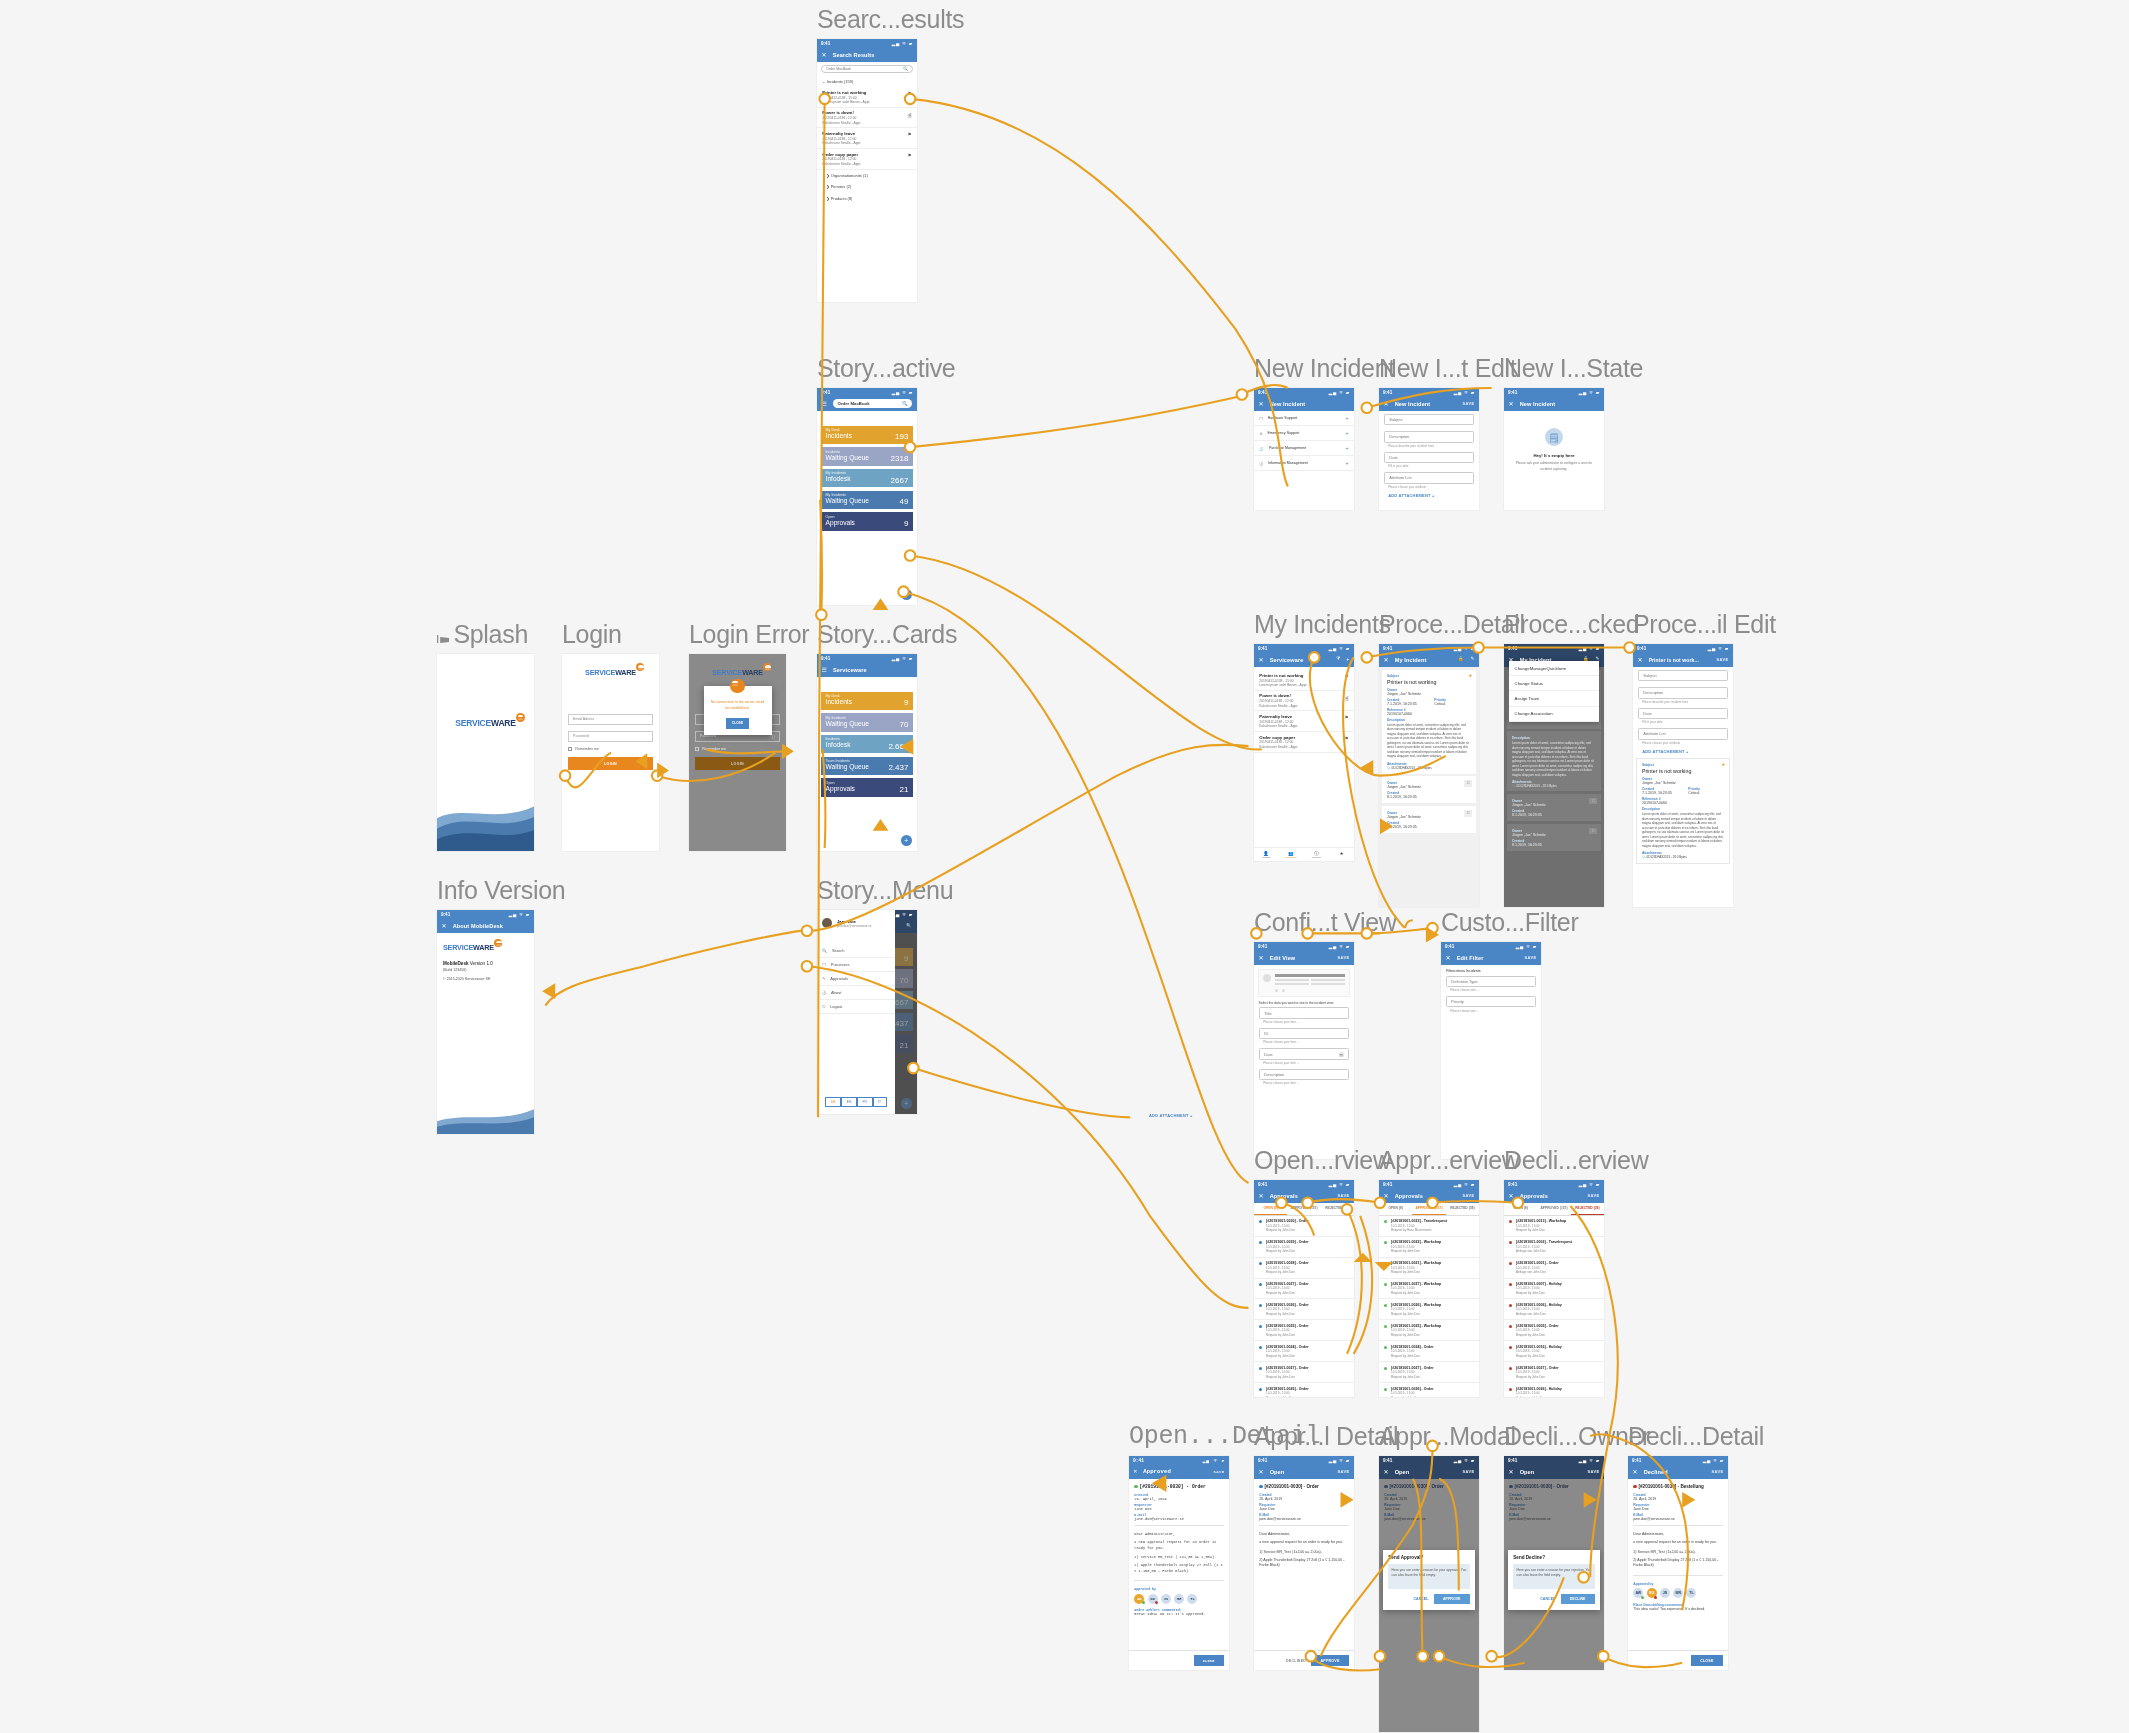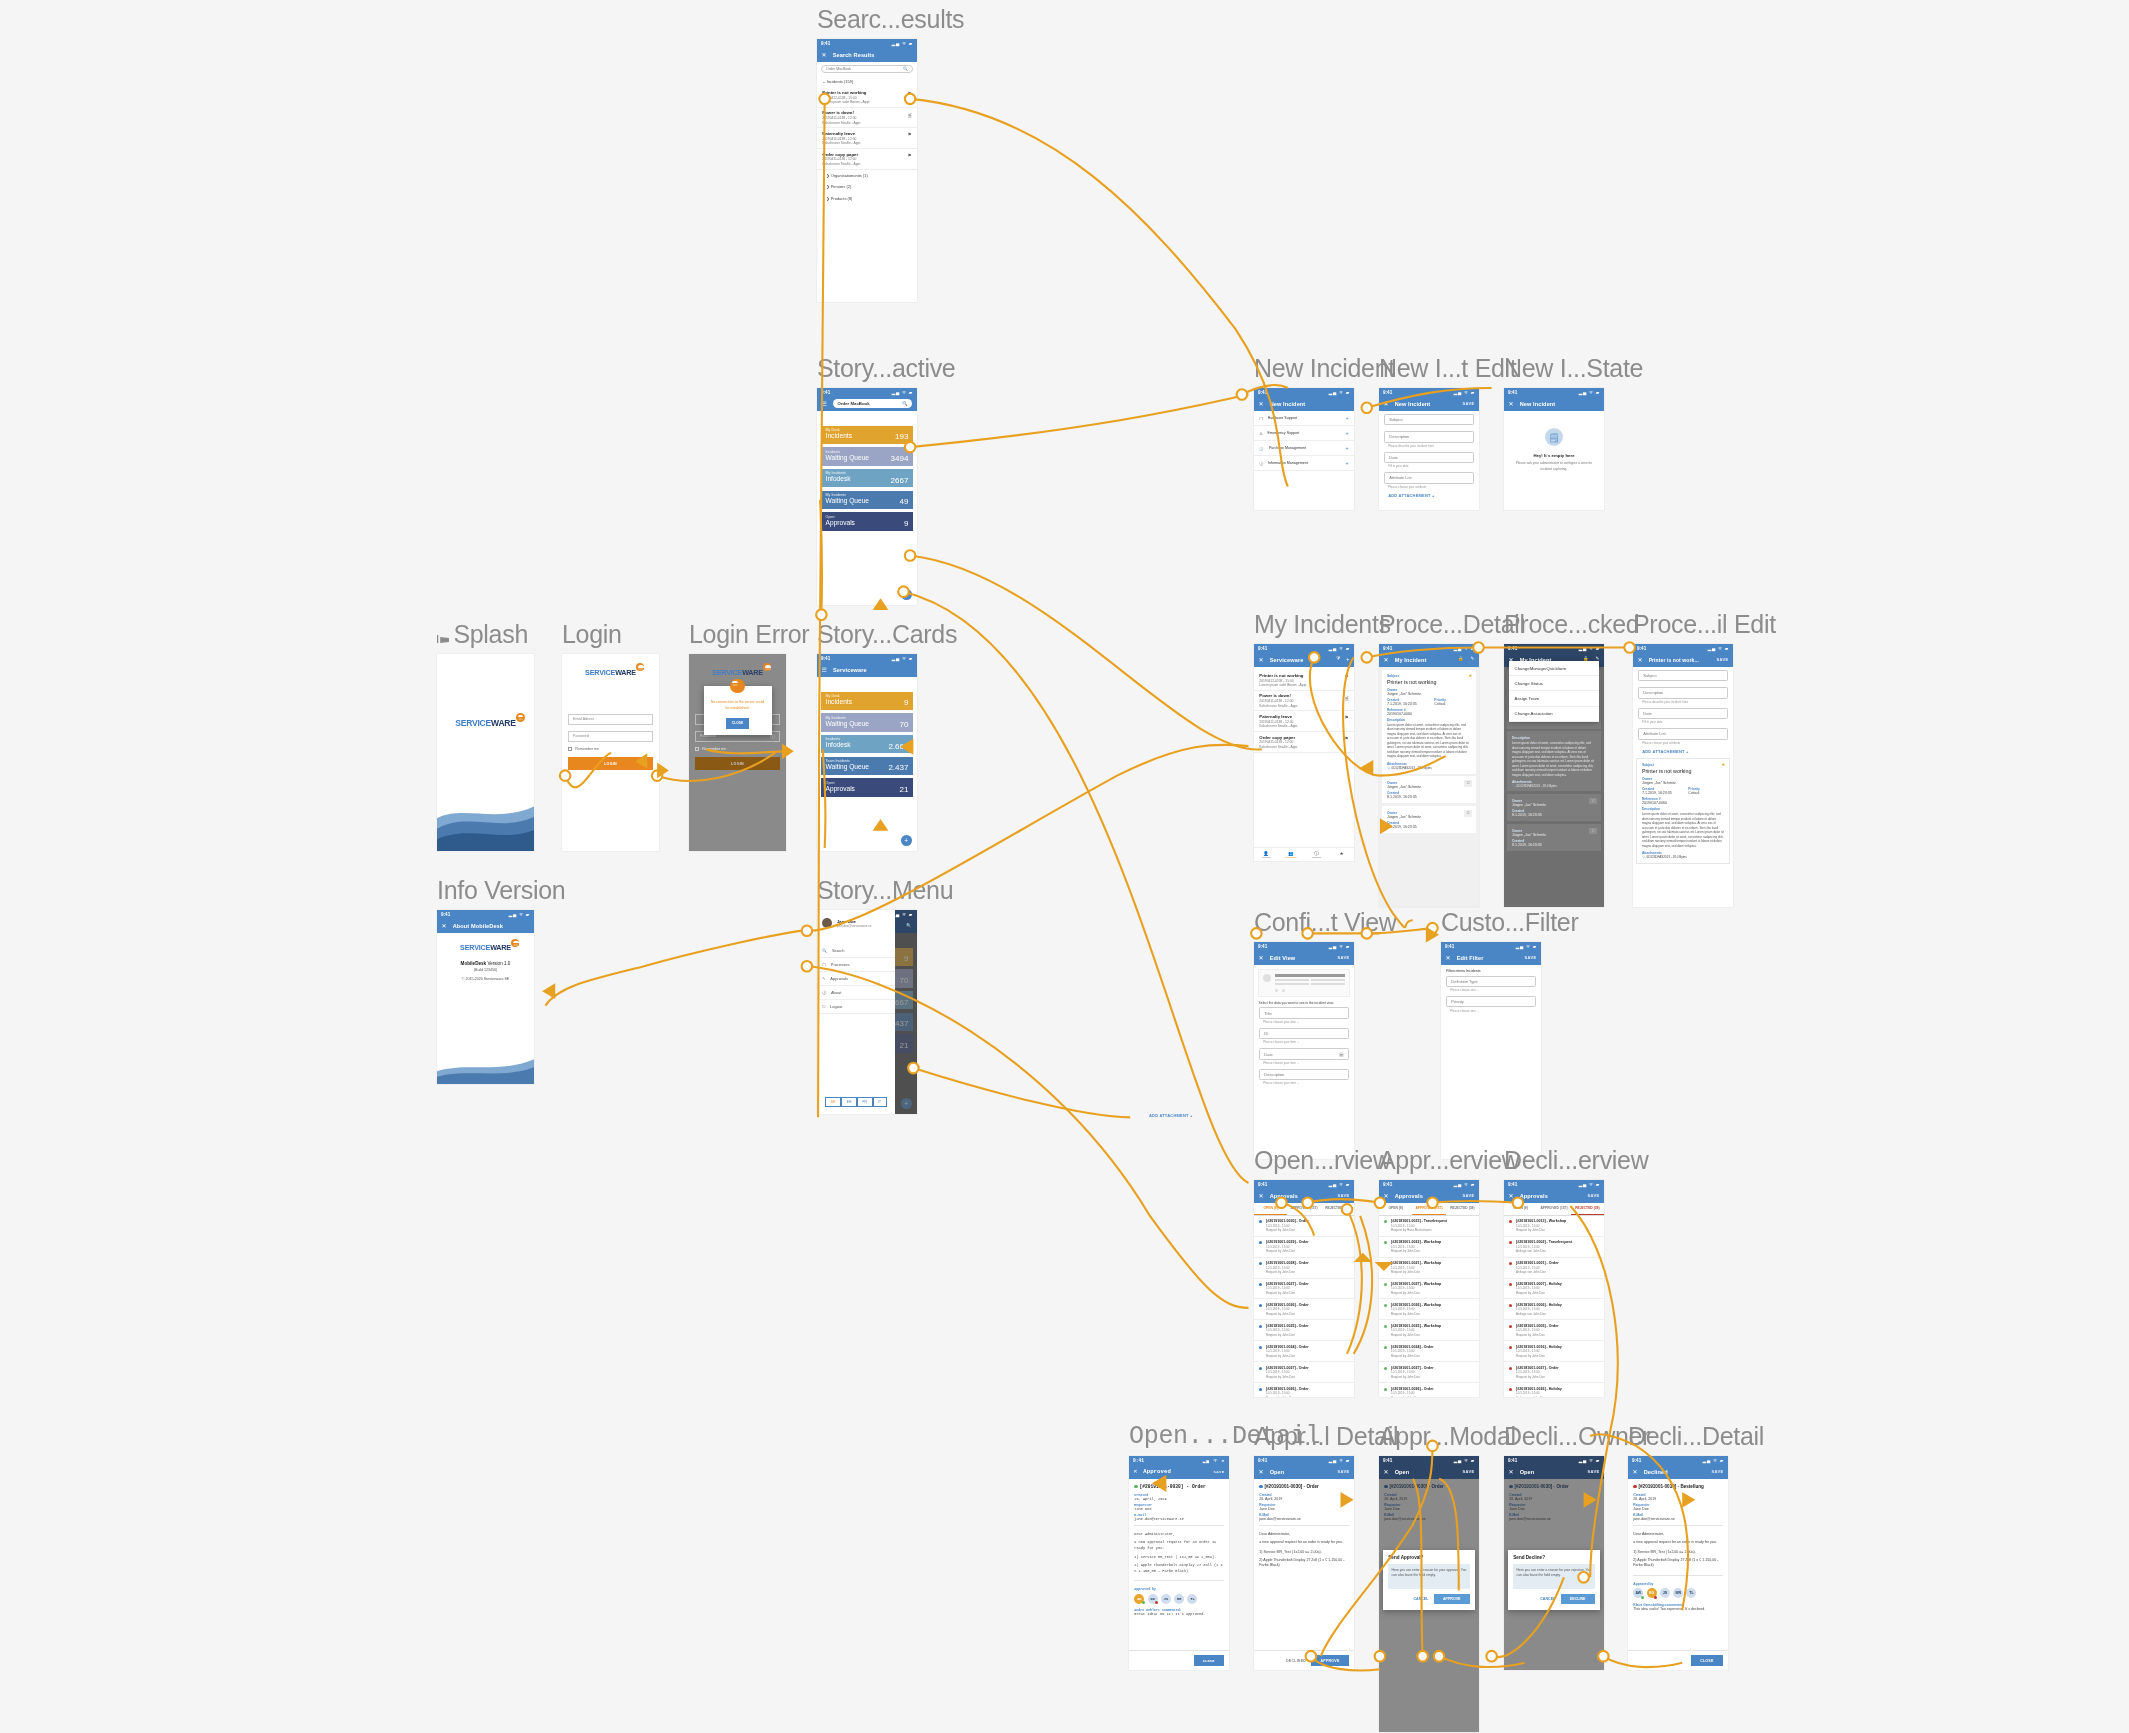--- a/index.html
+++ b/index.html
@@ -281,21 +281,21 @@
     </div>
     <div class="tiles">
       <div class="tile" style="background:#E0A32E;">
             <div class="sub">My Desk</div>
             <div class="lbl">Incidents</div>
             <div class="num">193</div>
           </div>
       <div class="tile" style="background:#9AA4C4;">
             <div class="sub">Incidents</div>
             <div class="lbl">Waiting Queue</div>
-            <div class="num">3494</div>
+            <div class="num">2318</div>
           </div>
       <div class="tile" style="background:#6FA3C4;">
             <div class="sub">My Incidents</div>
             <div class="lbl">Infodesk</div>
             <div class="num">2667</div>
           </div>
       <div class="tile" style="background:#4A7AAE;">
             <div class="sub">My Incidents</div>
             <div class="lbl">Waiting Queue</div>
             <div class="num">49</div>
@@ -409,21 +409,21 @@
       <div class="tile" style="background:#3A4A7A;">
             <div class="sub">Open</div>
             <div class="lbl">Approvals</div>
             <div class="num">21</div>
           </div>
     </div>
     <div class="fab">+</div>
   </div>
 </div>
 
-<div class="frame" style="left:437px; top:910px; width:97px; height:174px;text-align:center;">
+<div class="frame" style="left:437px; top:910px; width:97px; height:224px;">
   <div class="frame-title">Info Version</div>
   <div class="phone">
     <div class="sb">
           <span class="t">9:41</span>
           <span class="r">▂▄ ᯤ ▰</span>
         </div>
     <div class="ab">
           <span class="ic">✕</span>
           <span class="ttl">About MobileDesk</span>
         </div>

